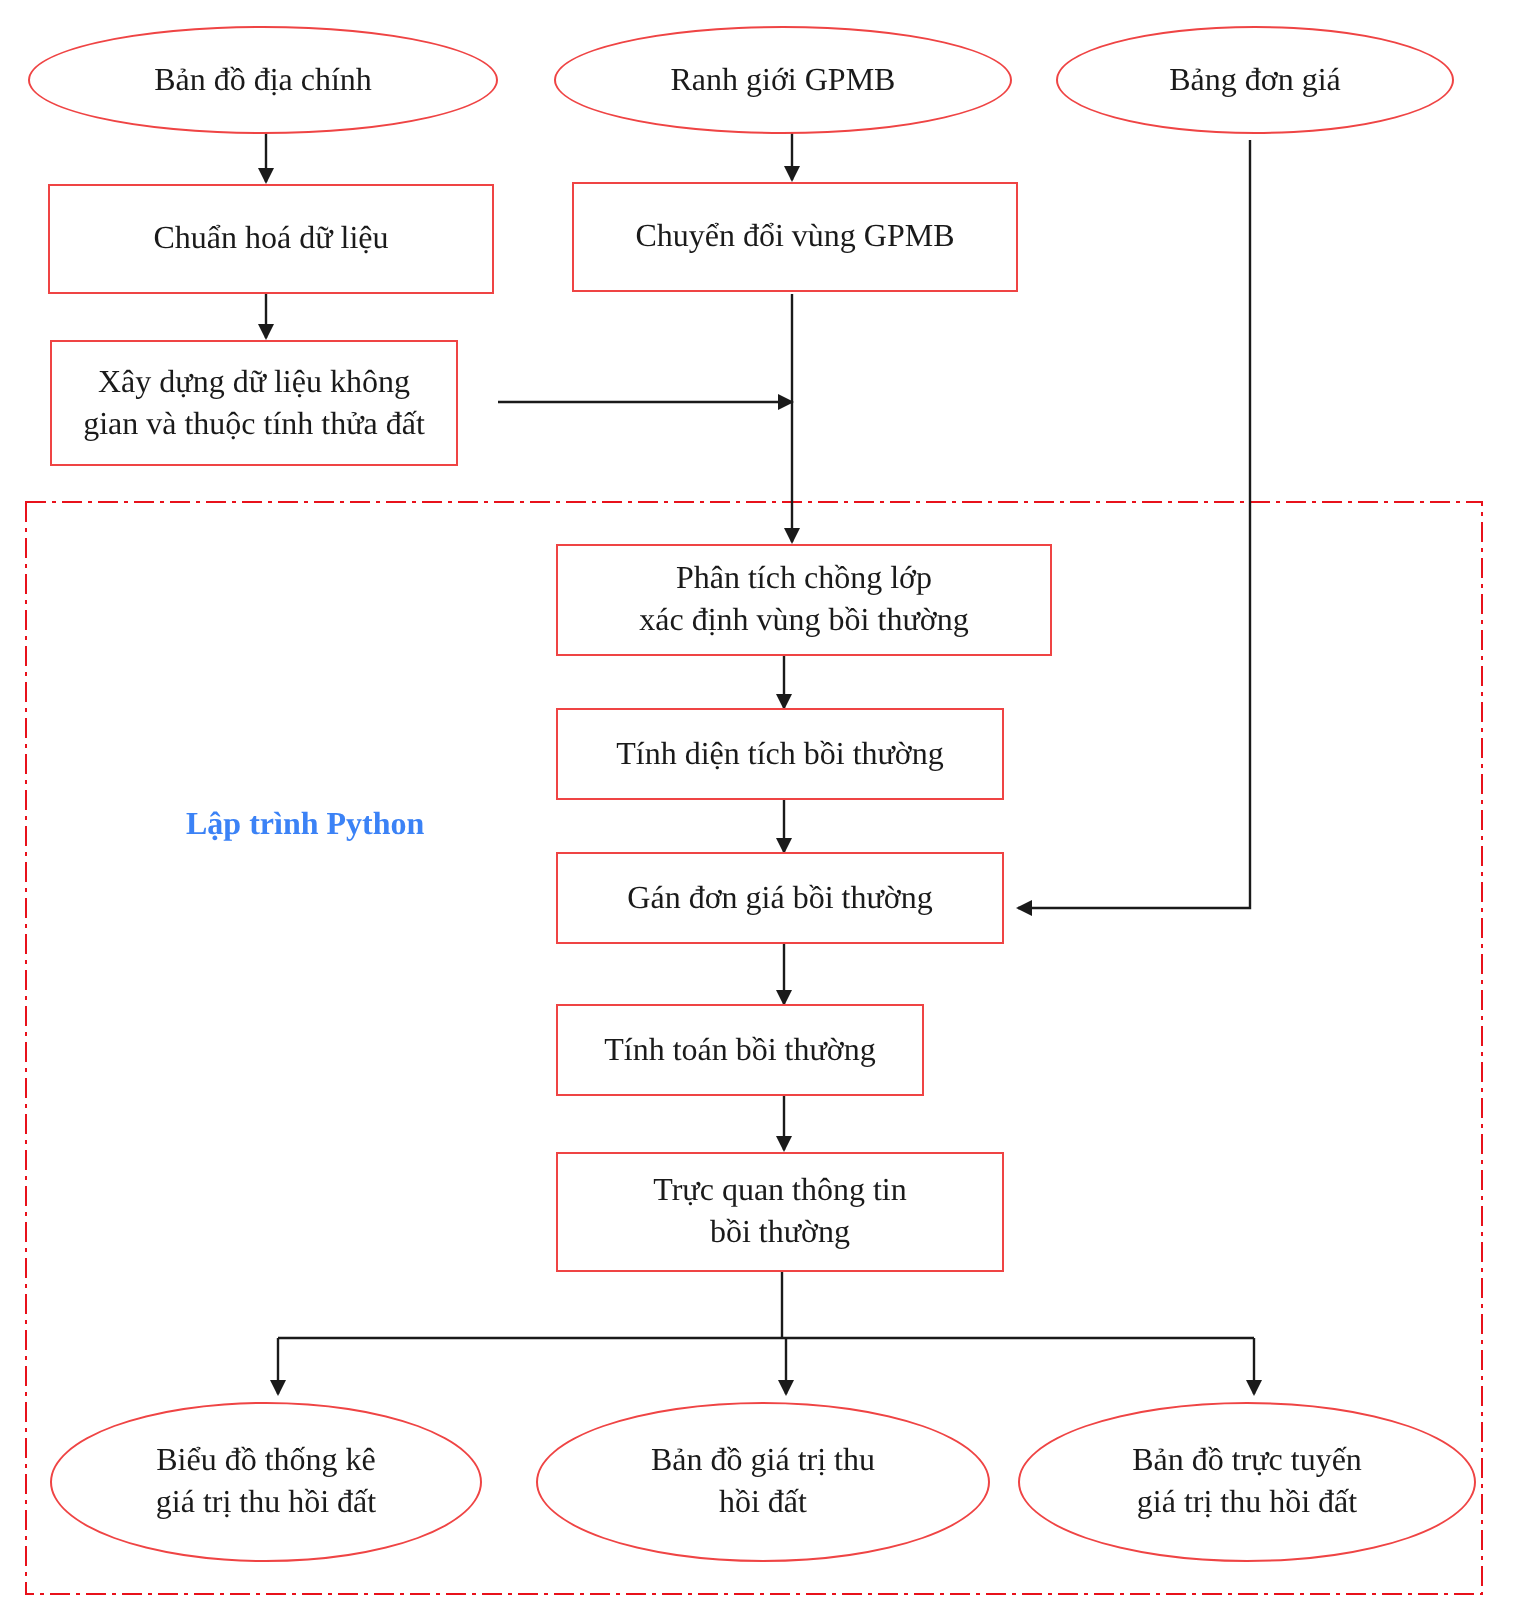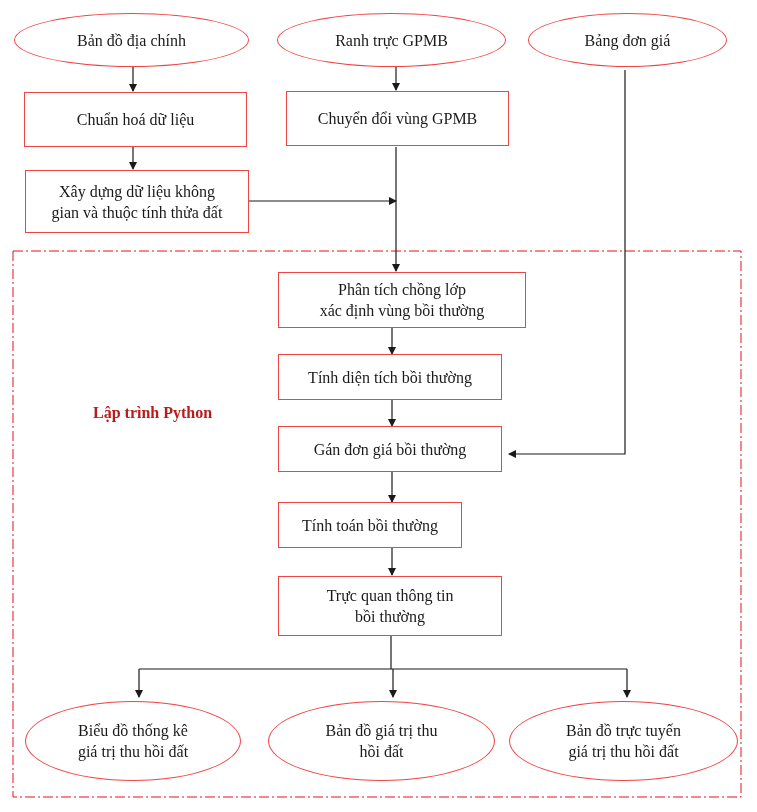--- a/index.html
+++ b/index.html
@@ -4,21 +4,21 @@
 <style>
   html, body { margin:0; padding:0; background:#ffffff; }
   body { width:757px; height:812px; position:relative; overflow:hidden;
          font-family:"Liberation Serif", "DejaVu Serif", serif; color:#1a1a1a; }
   .node { position:absolute; box-sizing:border-box; border:1px solid #ef4444; background:#fff;
           display:flex; align-items:center; justify-content:center; text-align:center;
           font-size:16px; line-height:21px; }
   .ellipse { border-radius:50%; }
   .node span { display:block; white-space:pre-line; }
   #edges { position:absolute; left:0; top:0; }
-  .group-label { position:absolute; left:93px; top:404px; color:#b91c1c; font-weight:bold;
+  .group-label { position:absolute; left:93px; top:404px; color:#3b82f6; font-weight:bold;
                  font-size:16px; }
 </style>
 </head>
 <body>
 
 <svg id="edges" width="757" height="812">
   <defs>
     <marker id="ah" markerWidth="8" markerHeight="8" refX="7" refY="4" orient="auto" markerUnits="userSpaceOnUse">
       <path d="M0,0 L8,4 L0,8 Z" fill="#1a1a1a"></path>
     </marker>
@@ -41,30 +41,30 @@
     <line x1="139" y1="669" x2="139" y2="697" marker-end="url(#ah)"></line>
     <line x1="393" y1="669" x2="393" y2="697" marker-end="url(#ah)"></line>
     <line x1="627" y1="669" x2="627" y2="697" marker-end="url(#ah)"></line>
   </g>
 </svg>
 
 <div class="node ellipse" style="left:14px;top:13px;width:235px;height:54px;">
   <span>Bản đồ địa chính</span>
 </div>
 <div class="node ellipse" style="left:277px;top:13px;width:229px;height:54px;">
-  <span>Ranh trực GPMB</span>
+  <span>Ranh giới GPMB</span>
 </div>
 <div class="node ellipse" style="left:528px;top:13px;width:199px;height:54px;">
   <span>Bảng đơn giá</span>
 </div>
 
 <div class="node" style="left:24px;top:92px;width:223px;height:55px;">
   <span>Chuẩn hoá dữ liệu</span>
 </div>
-<div class="node" style="left:25px;top:170px;width:224px;height:63px;">
+<div class="node" style="left:25px;top:170px;width:204px;height:63px;">
   <span>Xây dựng dữ liệu không
 gian và thuộc tính thửa đất</span>
 </div>
 <div class="node" style="left:286px;top:91px;width:223px;height:55px;">
   <span>Chuyển đổi vùng GPMB</span>
 </div>
 
 <div class="group-label">Lập trình Python</div>
 
 <div class="node" style="left:278px;top:272px;width:248px;height:56px;">

